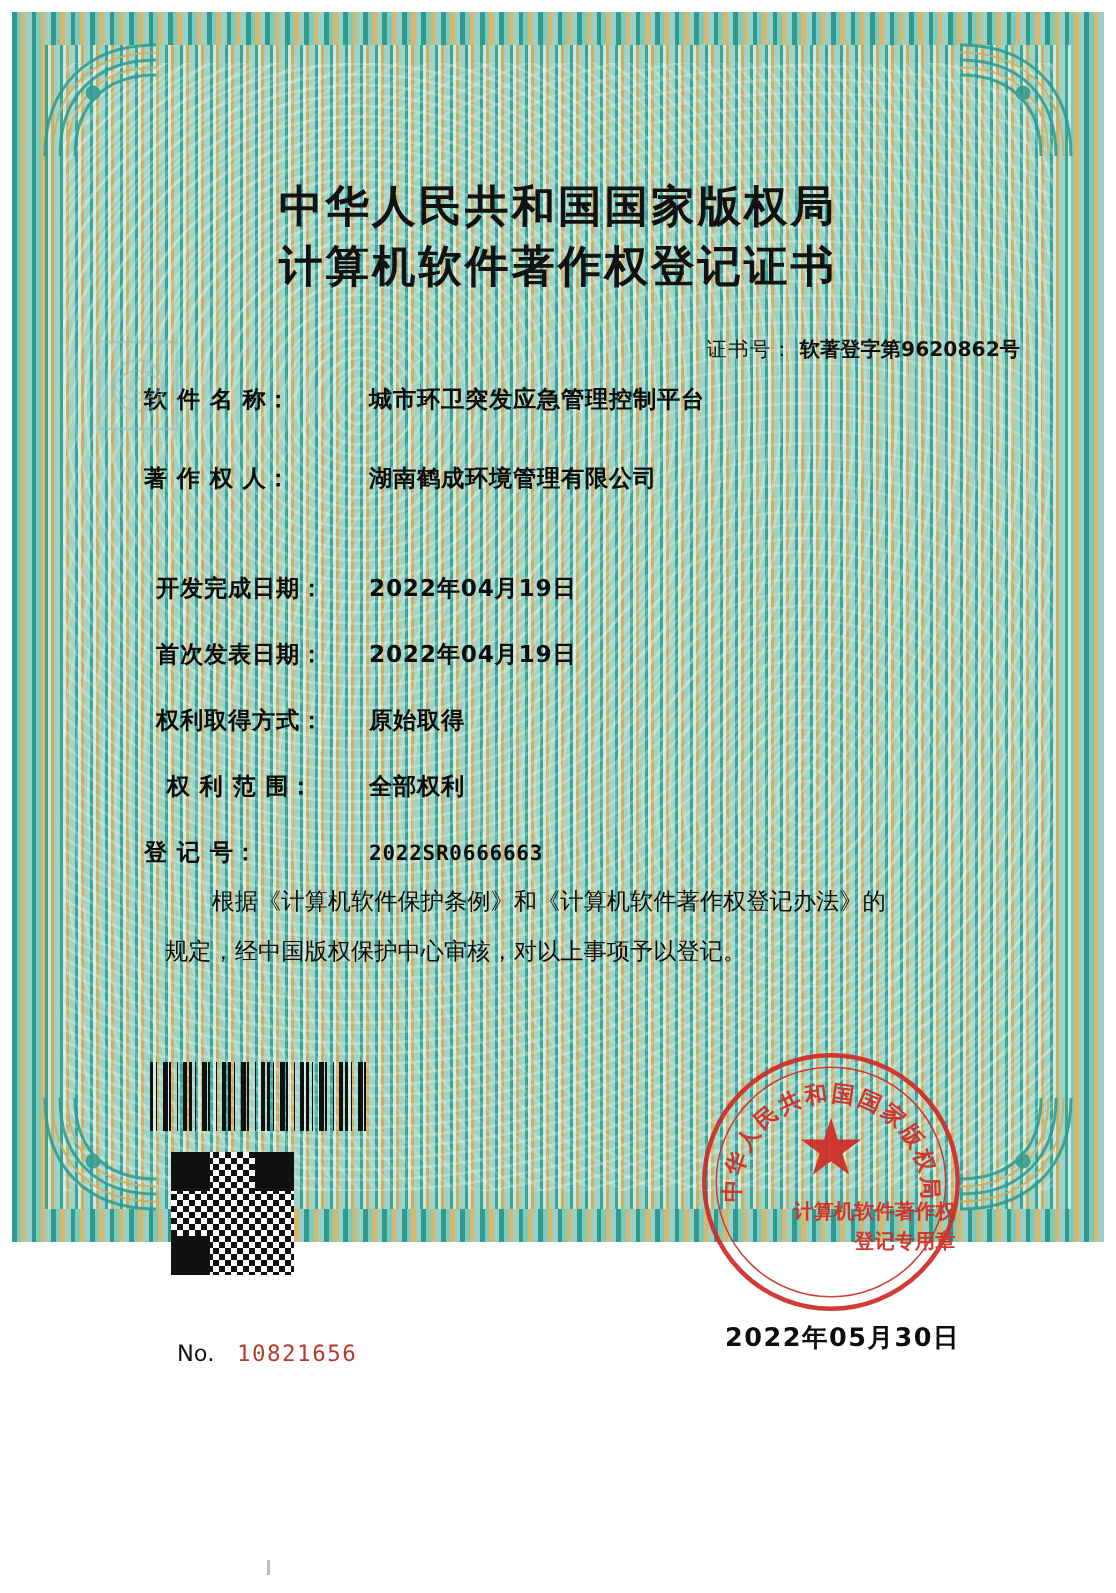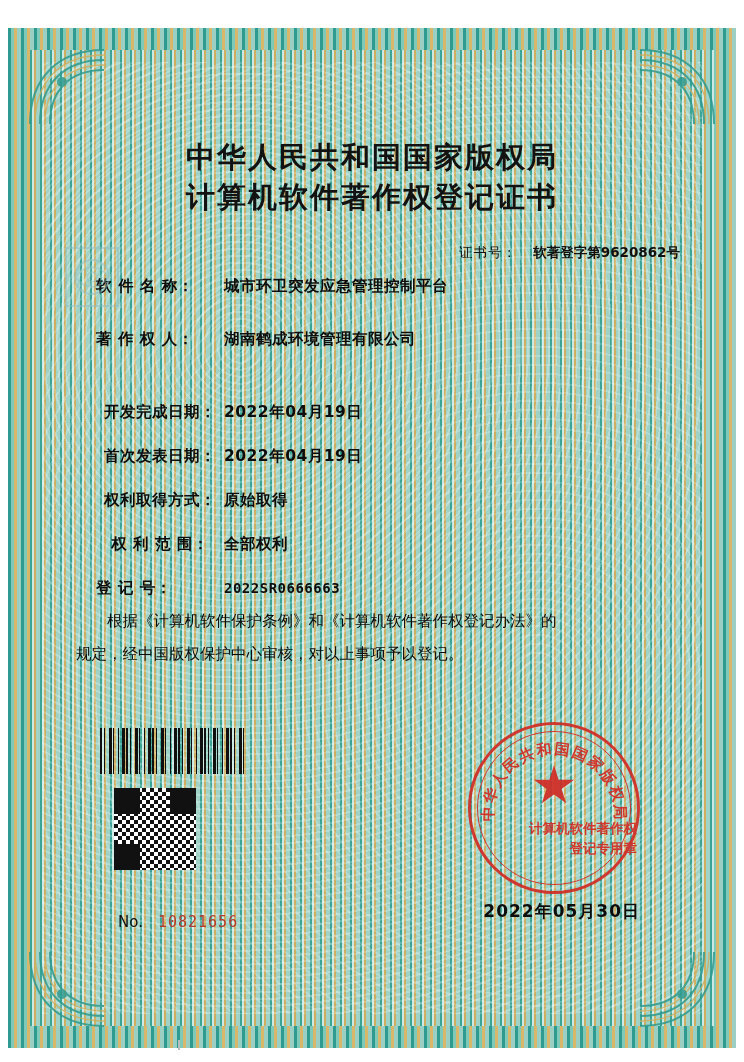--- a/index.html
+++ b/index.html
@@ -12,23 +12,23 @@
     height: 1062px;
     font-family: "Liberation Sans", sans-serif;
     position: relative;
     overflow: hidden;
   }
 
   
   #certificate {
     position: absolute;
     left: 8px;
-    top: 28px;
+    top: 8px;
     width: 728px;
-    height: 1020px;
+    height: 820px;
     background:
       radial-gradient(ellipse at 50% 45%, #e9fbfb 0%, #d9f4f5 45%, #bfe9ec 75%, #a9dfe4 100%);
     box-shadow: inset 0 0 0 1px #8fd0d6;
   }
 
   
   .frame-outer {
     position: absolute;
     inset: 0;
     border: 14px solid transparent;
@@ -99,21 +99,21 @@
 
   .cert-no {
     margin-top: 26px;
     text-align: right;
     padding-right: 10px;
     font-size: 13.5px;
     color: #111;
     font-family: "DejaVu Sans", "Liberation Sans", sans-serif;
   }
   .cert-no .cert-no-label { letter-spacing: 1px; }
-  .cert-no .cert-no-value { margin-left: 12px; font-weight: bold; }
+  .cert-no .cert-no-value { font-weight: bold; }
 
   
   .emblem {
     position: absolute;
     left: 56px;
     top: 218px;
     width: 56px;
     height: 62px;
     opacity: .5;
   }
@@ -132,20 +132,21 @@
   }
   .field-label {
     width: 128px;
     flex: 0 0 128px;
     font-weight: bold;
     letter-spacing: .5px;
   }
   .field-value {
     font-weight: bold;
     letter-spacing: .5px;
+    padding-left: 22px;
   }
   .field-value.mono {
     font-family: "DejaVu Sans Mono", "Liberation Mono", monospace;
     font-size: 14px;
   }
   .sub-value {
     padding-left: 128px;
     font-weight: bold;
     font-size: 14.5px;
     font-family: "DejaVu Sans Mono", "Liberation Mono", monospace;
@@ -153,21 +154,21 @@
     margin-bottom: 8px;
     color: #0d0d0d;
   }
 
   .gap-lg { height: 46px; }
   .gap-md { height: 26px; }
 
   .row-spaced { margin-bottom: 23px; text-align: center; }
 
   .statement {
-    padding: 0 34px 0 22px;
+    padding: 0 34px 0 56px;
     font-size: 15.5px;
     line-height: 2.1;
     color: #0d0d0d;
     font-family: "DejaVu Sans", "Liberation Sans", sans-serif;
     text-align: justify;
   }
   .statement p { margin: 0; }
   .statement .indent { text-indent: 31px; }
 
   

